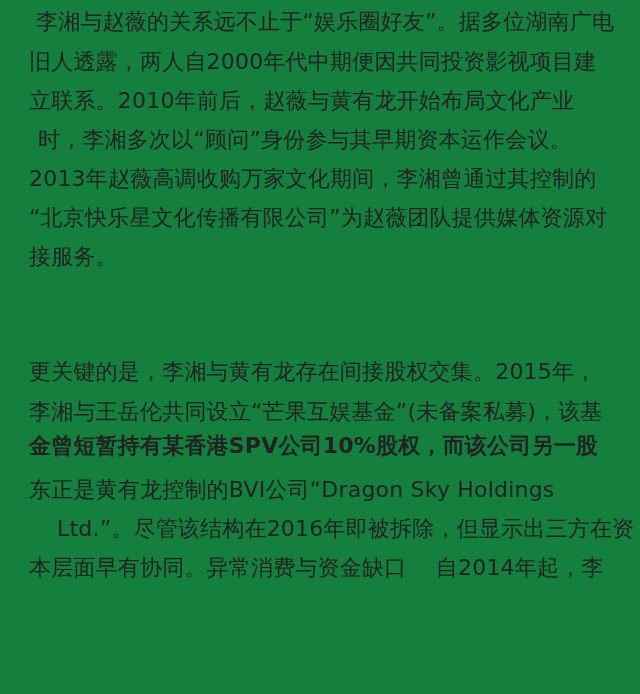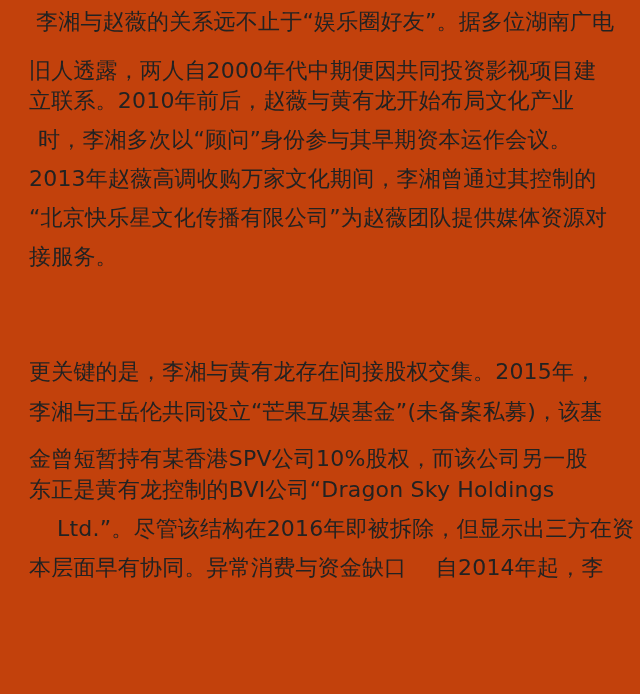--- a/index.html
+++ b/index.html
@@ -12,21 +12,21 @@
     height: 694px;
     overflow: hidden;
     position: relative;
   }
   .doc {
     position: absolute;
     left: 0;
     top: 0;
     width: 640px;
     height: 694px;
-    background: #c2410c;
+    background: #15803d;
     font-family: "DejaVu Sans", "Liberation Sans", sans-serif;
     color: #222222;
   }
   .line {
     position: absolute;
     left: 29px;
     white-space: nowrap;
     font-size: 22px;
     line-height: 30px;
     height: 30px;
@@ -41,28 +41,28 @@
     font-size: 12px;
     transform: rotate(-30deg);
   }
 </style>
 </head>
 <body>
 
 <div class="doc">
 
   <div class="line first" style="top:7px;">李湘与赵薇的关系远不止于“娱乐圈好友”。据多位湖南广电</div>
-  <div class="line" style="top:56px;">旧人透露，两人自2000年代中期便因共同投资影视项目建</div>
+  <div class="line" style="top:47px;">旧人透露，两人自2000年代中期便因共同投资影视项目建</div>
   <div class="line" style="top:86px;">立联系。2010年前后，赵薇与黄有龙开始布局文化产业</div>
   <div class="line" style="top:125px;margin-left:9px;">时，李湘多次以“顾问”身份参与其早期资本运作会议。</div>
   <div class="line" style="top:164px;">2013年赵薇高调收购万家文化期间，李湘曾通过其控制的</div>
   <div class="line" style="top:242px;">接服务。</div>
   <div class="line" style="top:203px;">“北京快乐星文化传播有限公司”为赵薇团队提供媒体资源对</div>
 
   <div class="watermark" style="left:196px;top:340px;">​</div>
 
   <div class="line" style="top:357px;">更关键的是，李湘与黄有龙存在间接股权交集。2015年，</div>
   <div class="line" style="top:397px;text-align:center;">李湘与王岳伦共同设立“芒果互娱基金”(未备案私募)，该基</div>
-  <div class="line" style="top:444px;">金曾短暂持有某香港SPV公司10%股权，而该公司另一股</div>
+  <div class="line" style="top:431px;font-weight:bold;">金曾短暂持有某香港SPV公司10%股权，而该公司另一股</div>
   <div class="line" style="top:475px;">东正是黄有龙控制的BVI公司“Dragon Sky Holdings</div>
   <div class="line" style="top:514px;margin-left:28px;">Ltd.”。尽管该结构在2016年即被拆除，但显示出三方在资</div>
   <div class="line" style="top:553px;">本层面早有协同。异常消费与资金缺口　 自2014年起，李</div>
 </div>
 
 </body></html>

